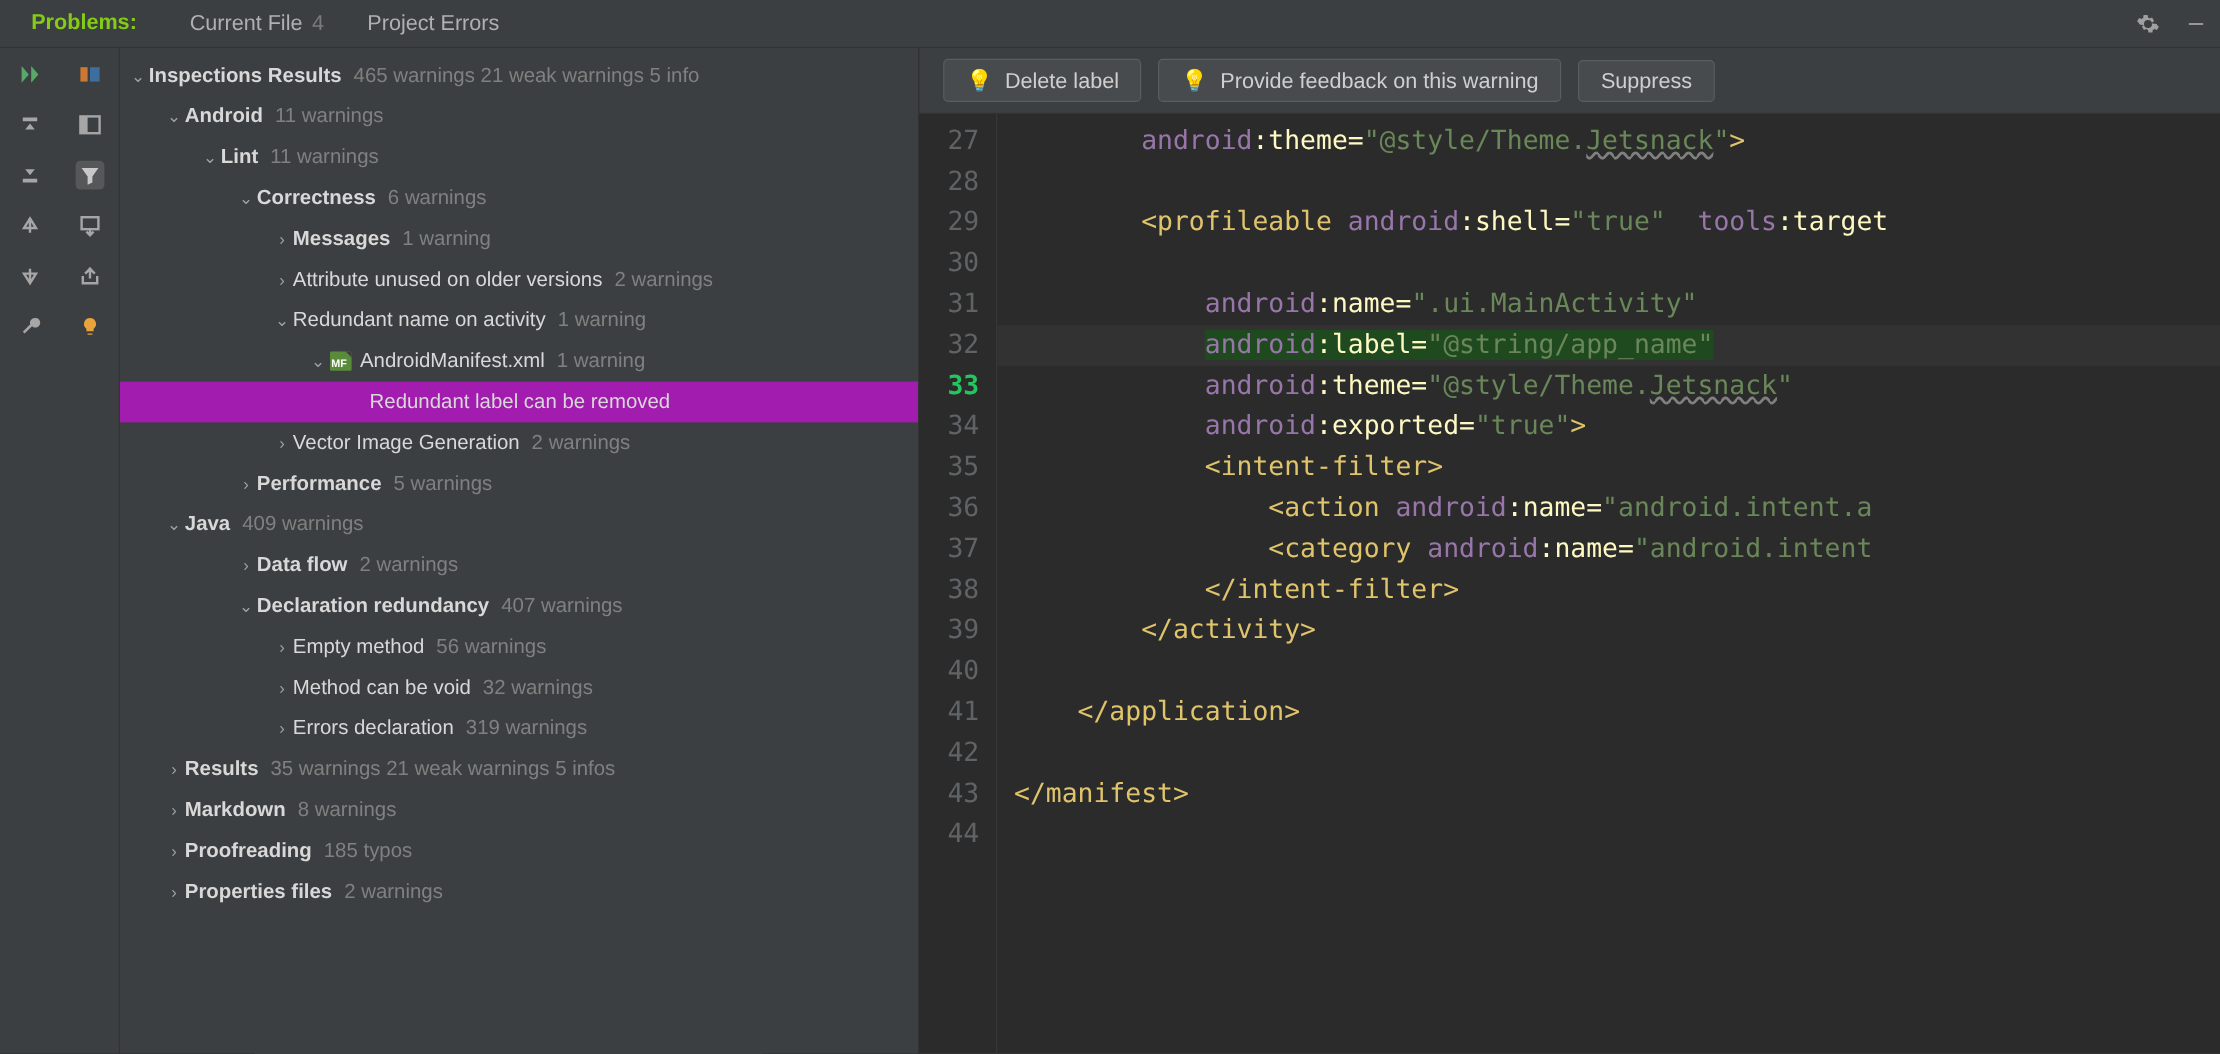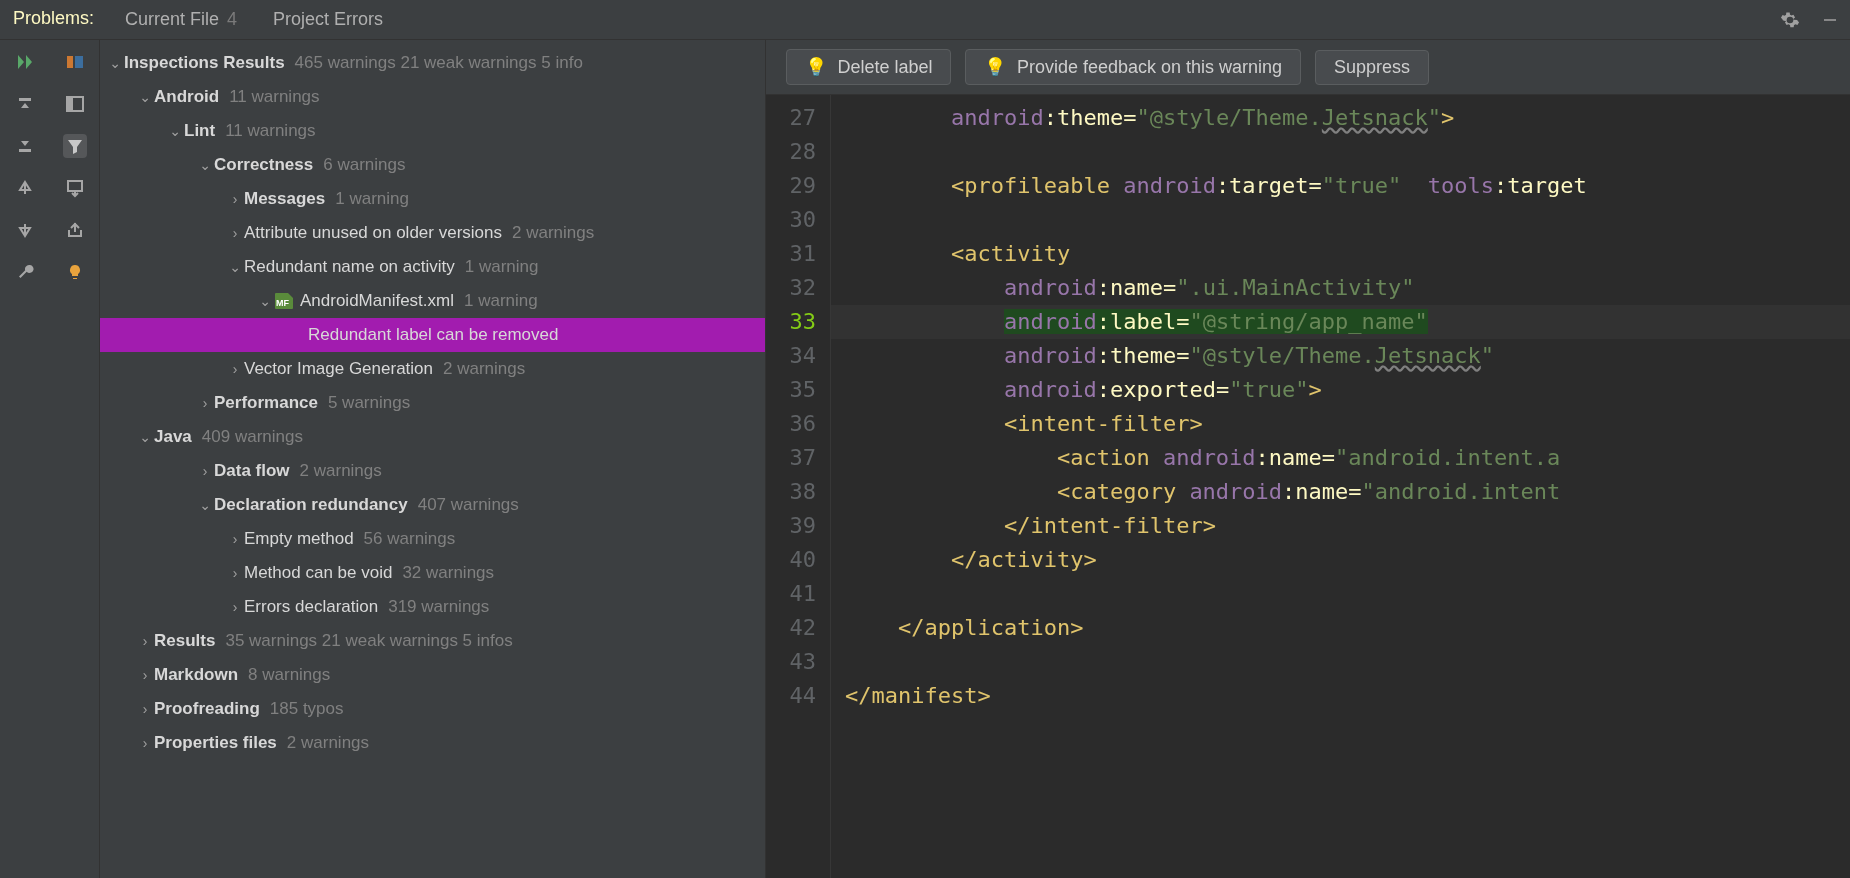--- a/index.html
+++ b/index.html
@@ -9,21 +9,21 @@
   font-family:-apple-system,BlinkMacSystemFont,"Segoe UI",sans-serif;
   font-size:17px;
   width:1850px; height:878px;
   overflow:hidden;
   display:flex; flex-direction:column;
 }
 .tabbar{
   height:40px; display:flex; align-items:stretch;
   border-bottom:1px solid #323232;
 }
-.tabbar .label{padding:8px 13px;color:#fef9c3;font-size:18px;}
+.tabbar .label{padding:8px 26px;color:#84cc16;font-size:18px;font-weight:bold;}
 .tabbar .tab{padding:8px 18px;color:#b0b0b0;font-size:18px;cursor:pointer;display:flex;align-items:center;gap:8px;}
 .tabbar .tab .cnt{color:#7a7a7a;}
 .tabbar .tab.active{border-bottom:3px solid #4a88c7;background:#3c3f41;}
 .tabbar .spacer{flex:1;}
 .tabbar .icn{width:40px;display:flex;align-items:center;justify-content:center;color:#a0a0a0;cursor:pointer;}
 .close-x{color:#7a7a7a;font-size:17px;}
 
 .main{flex:1;display:flex;overflow:hidden;}
 .sidetool{width:50px;background:#3c3f41;display:flex;flex-direction:column;align-items:center;padding-top:10px;gap:18px;}
 .sidetool2{width:50px;background:#3c3f41;display:flex;flex-direction:column;align-items:center;padding-top:10px;gap:18px;border-right:1px solid #323232;}
@@ -41,21 +41,21 @@
 .mf-icon{width:18px;height:16px;background:#5a8b3b;color:#fff;font-size:9px;font-weight:bold;display:flex;align-items:flex-end;justify-content:flex-start;padding:1px 1px;border-radius:1px;position:relative;}
 .mf-icon::before{content:"";position:absolute;top:0;right:0;border-style:solid;border-width:0 5px 5px 0;border-color:transparent #3c3f41 transparent transparent;}
 
 .editor{flex:1;display:flex;flex-direction:column;background:#2b2b2b;border-left:1px solid #323232;overflow:hidden;}
 .actionbar{height:55px;display:flex;align-items:center;gap:14px;padding:0 20px;background:#3c3f41;border-bottom:1px solid #323232;}
 .btn{display:flex;align-items:center;gap:10px;padding:6px 18px;background:#484b4e;border:1px solid #5a5d5f;border-radius:4px;color:#cfcfcf;cursor:pointer;font-size:18px;}
 .bulb{color:#e8a33d;font-size:18px;}
 
 .code{flex:1;display:flex;font-family:Menlo,Consolas,monospace;font-size:22px;overflow:auto;}
 .gutter{width:65px;text-align:right;padding:6px 14px 6px 0;color:#606366;line-height:34px;user-select:none;border-right:1px solid #373737;}
-.gutter .cur{color:#84cc16;}
+.gutter .cur{color:#22c55e;font-weight:bold;}
 .lines{flex:1;padding:6px 0;}
 .line{height:34px;line-height:34px;white-space:pre;padding-left:14px;}
 .line.hot{background:#323232;}
 .t-tag{color:#e0c46c;}
 .t-attr{color:#fef9c3;}
 .t-ns{color:#9876aa;}
 .t-val{color:#6a8759;}
 .t-def{color:#bababa;}
 .underwave{text-decoration:underline wavy #808080;}
 .hl-sel{background:#1f4a1f;}
@@ -295,23 +295,22 @@
           <div>39</div>
           <div>40</div>
           <div>41</div>
           <div>42</div>
           <div>43</div>
           <div>44</div>
       </div>
       <div class="lines">
         <div class="line"><span class="t-def">        </span><span class="t-ns">android</span><span class="t-attr">:theme=</span><span class="t-val">"@style/Theme.</span><span class="t-val underwave">Jetsnack</span><span class="t-val">"</span><span class="t-tag">&gt;</span></div>
         <div class="line"></div>
-        <div class="line"><span class="t-def">        </span><span class="t-tag">&lt;profileable </span><span class="t-ns">android</span><span class="t-attr">:target=</span><span class="t-val">"true"</span><span class="t-def">  </span><span class="t-ns">tools</span><span class="t-attr">:target</span></div>
+        <div class="line"><span class="t-def">        </span><span class="t-tag">&lt;profileable </span><span class="t-ns">android</span><span class="t-attr">:shell=</span><span class="t-val">"true"</span><span class="t-def">  </span><span class="t-ns">tools</span><span class="t-attr">:target</span></div>
         <div class="line"></div>
-        <div class="line"><span class="t-def">        </span><span class="t-tag">&lt;activity</span></div>
         <div class="line"><span class="t-def">            </span><span class="t-ns">android</span><span class="t-attr">:name=</span><span class="t-val">".ui.MainActivity"</span></div>
         <div class="line hot"><span class="t-def">            </span><span class="hl-sel"><span class="t-ns">android</span><span class="t-attr">:label=</span></span><span class="t-val hl-sel">"@string/app_name"</span></div>
         <div class="line"><span class="t-def">            </span><span class="t-ns">android</span><span class="t-attr">:theme=</span><span class="t-val">"@style/Theme.</span><span class="t-val underwave">Jetsnack</span><span class="t-val">"</span></div>
         <div class="line"><span class="t-def">            </span><span class="t-ns">android</span><span class="t-attr">:exported=</span><span class="t-val">"true"</span><span class="t-tag">&gt;</span></div>
         <div class="line"><span class="t-def">            </span><span class="t-tag">&lt;intent-filter&gt;</span></div>
         <div class="line"><span class="t-def">                </span><span class="t-tag">&lt;action </span><span class="t-ns">android</span><span class="t-attr">:name=</span><span class="t-val">"android.intent.a</span></div>
         <div class="line"><span class="t-def">                </span><span class="t-tag">&lt;category </span><span class="t-ns">android</span><span class="t-attr">:name=</span><span class="t-val">"android.intent</span></div>
         <div class="line"><span class="t-def">            </span><span class="t-tag">&lt;/intent-filter&gt;</span></div>
         <div class="line"><span class="t-def">        </span><span class="t-tag">&lt;/activity&gt;</span></div>
         <div class="line"></div>

